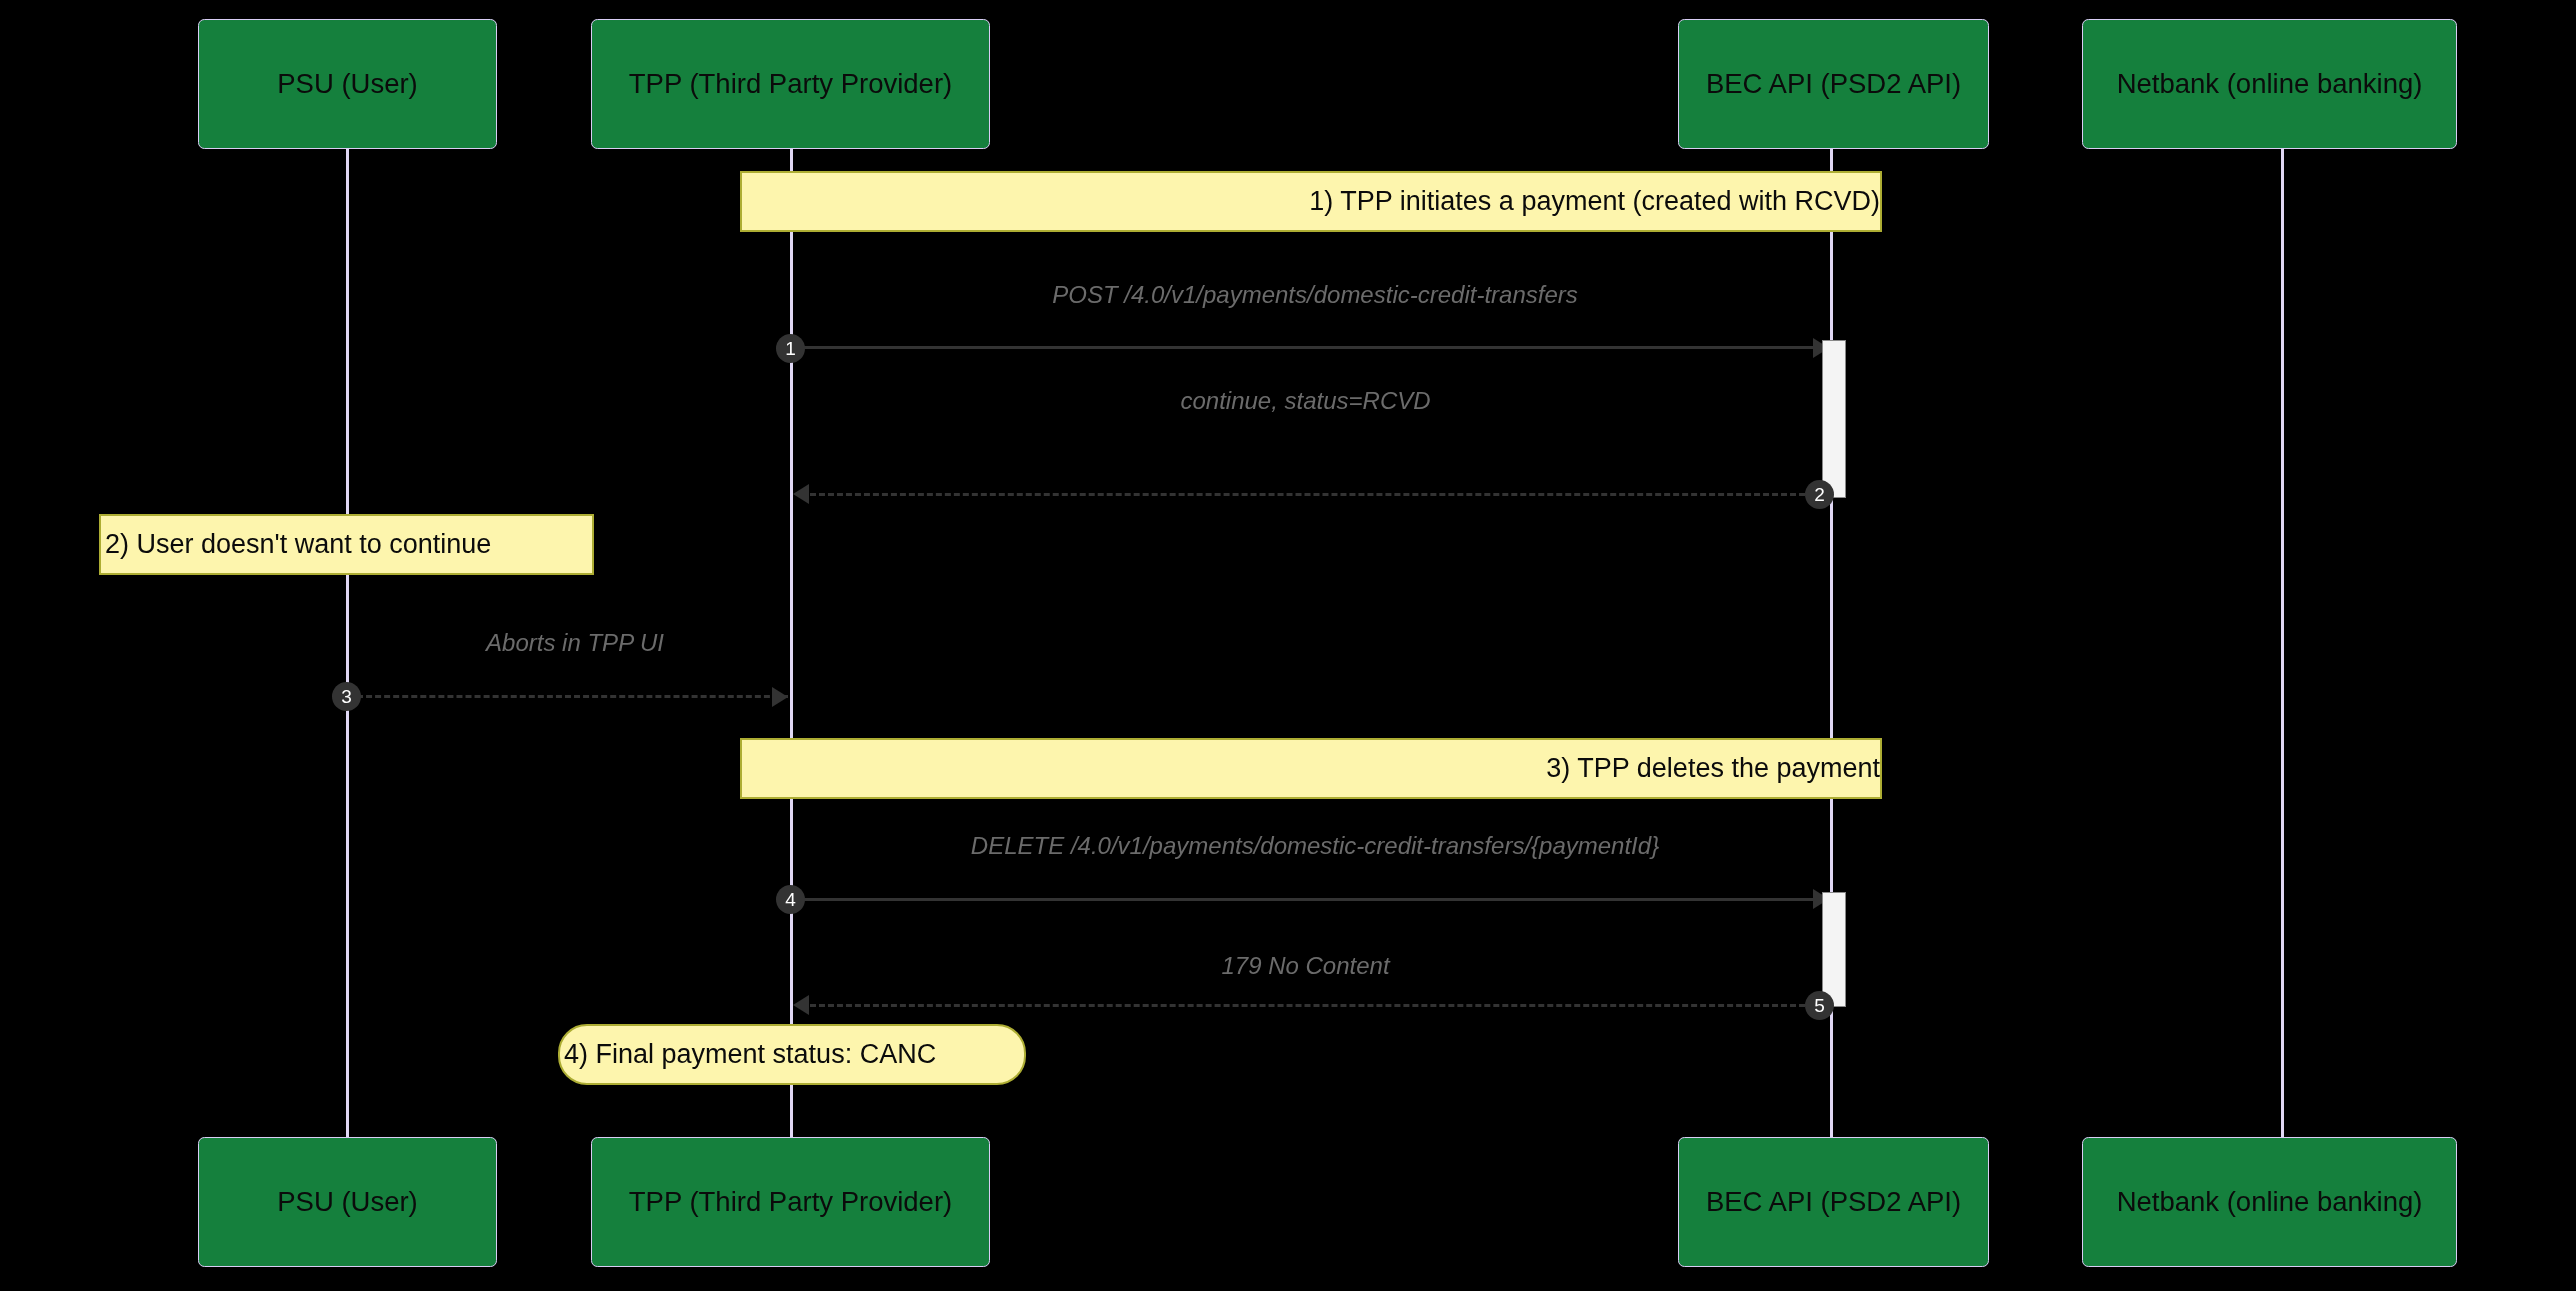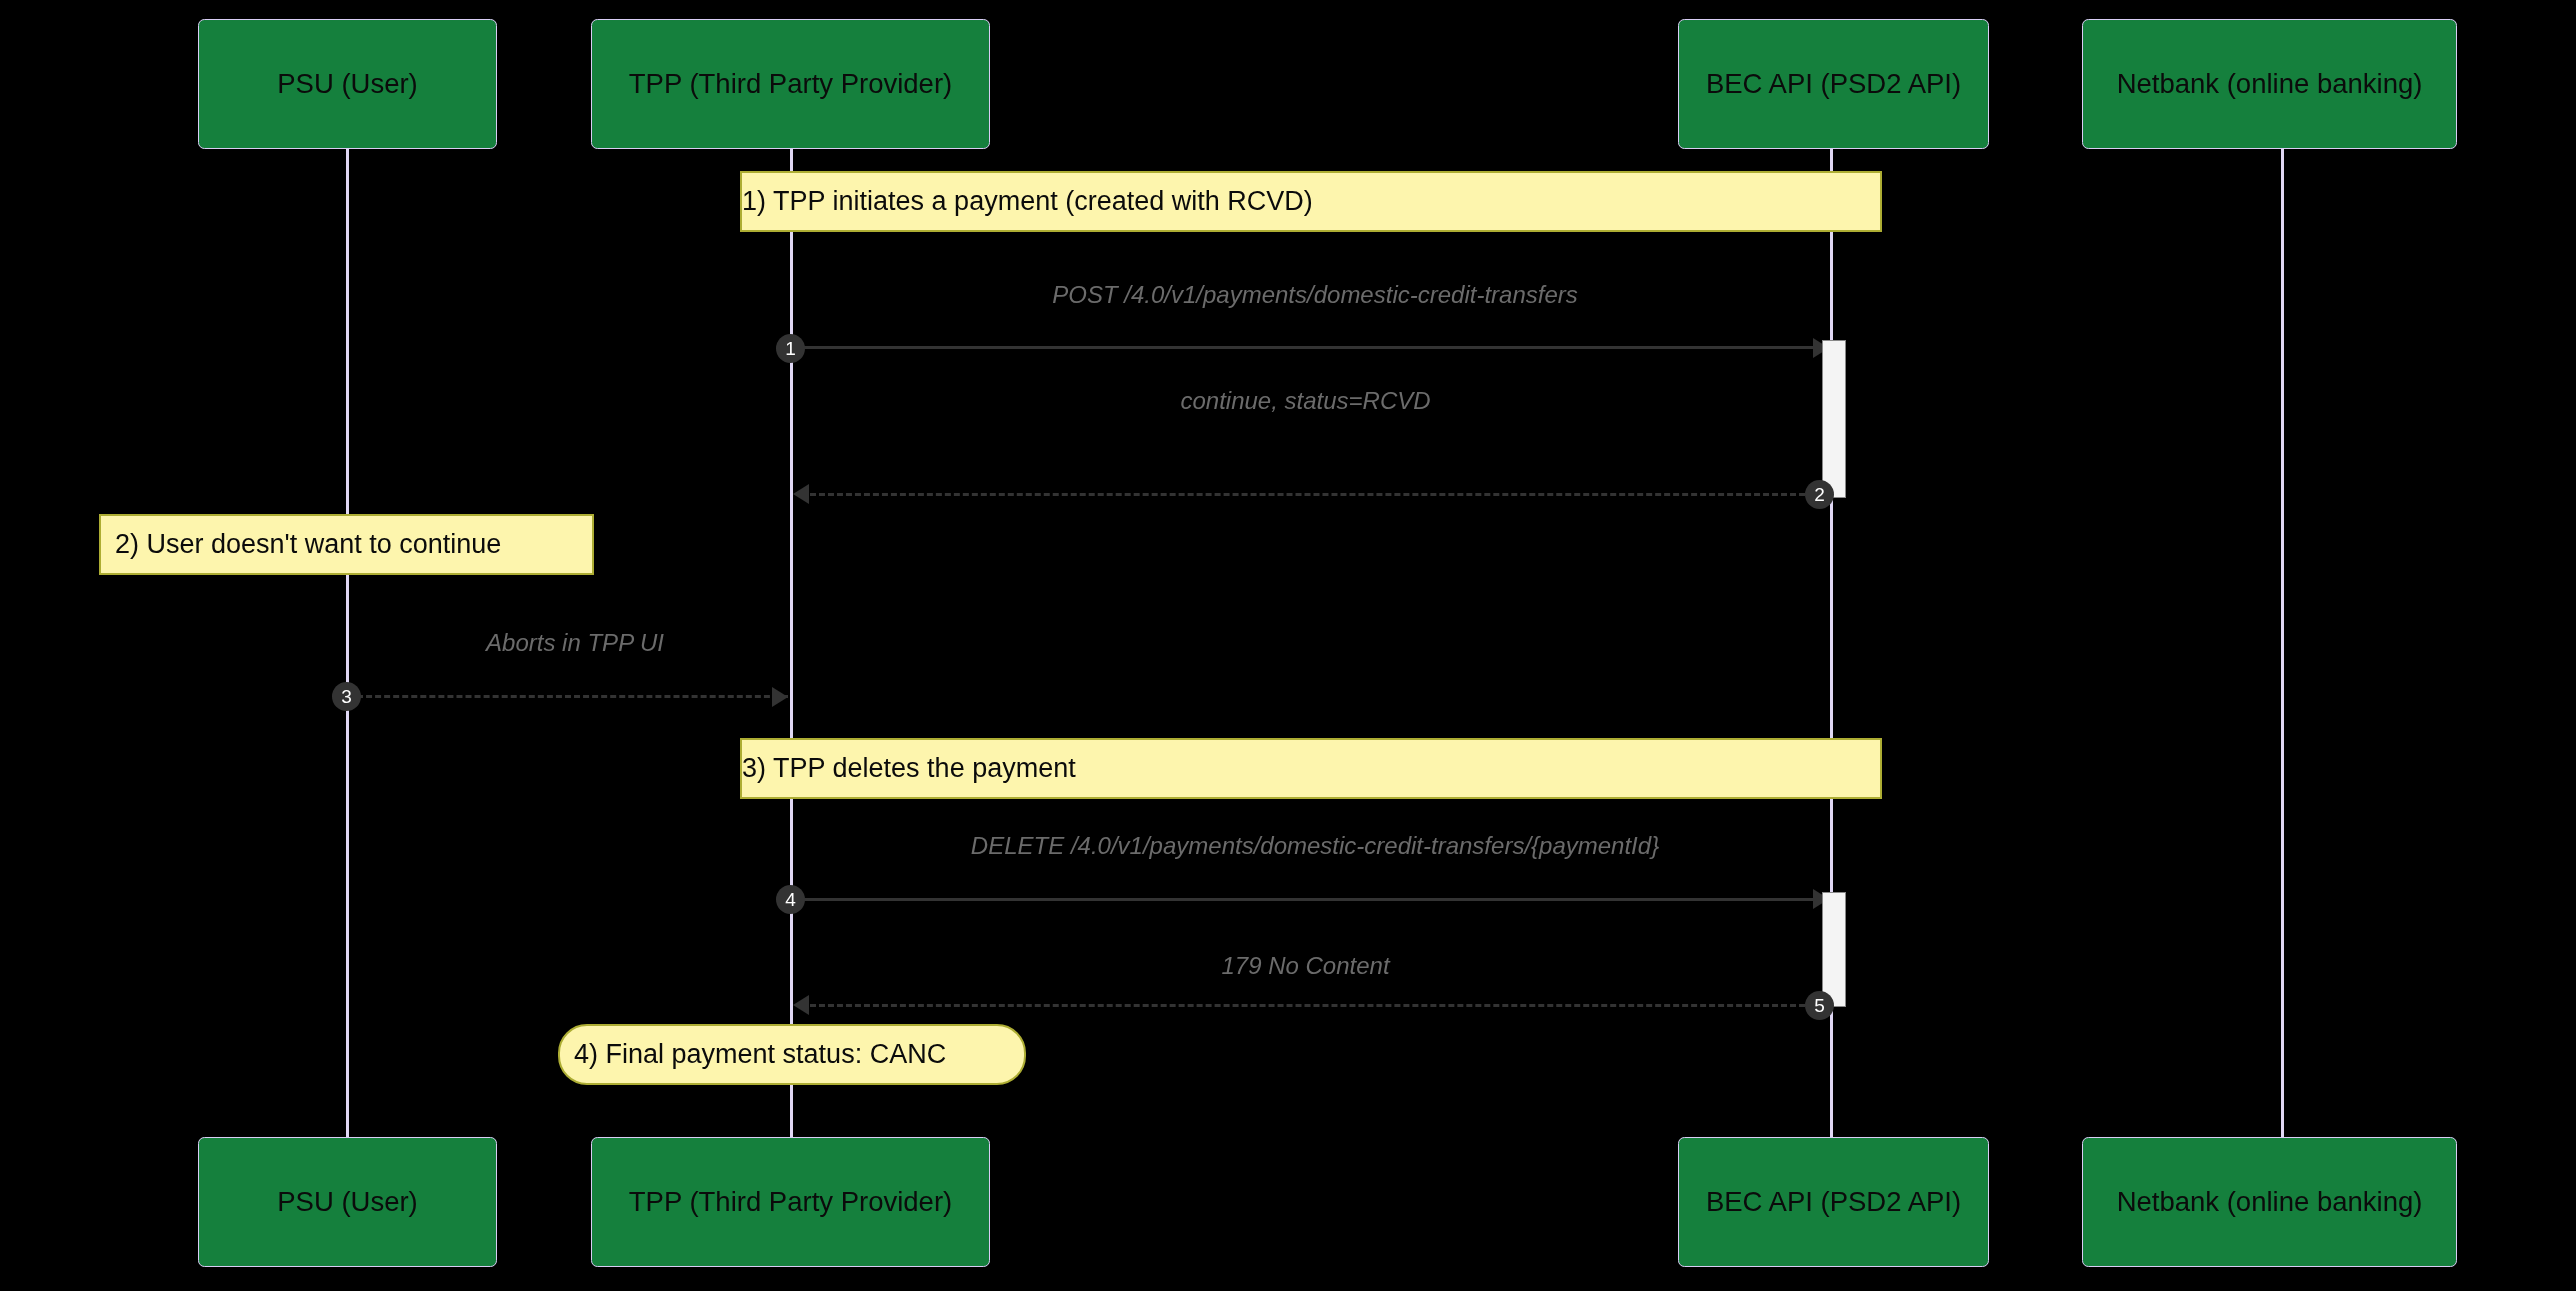--- a/index.html
+++ b/index.html
@@ -51,22 +51,22 @@
     position: absolute;
     background: #fdf5ad;
     border: 2.6px solid #adad33;
     box-sizing: border-box;
     display: flex;
     align-items: center;
     color: #0b0b0b;
     font-size: 27px;
     font-family: "Liberation Sans", sans-serif;
   }
-  .note.center { justify-content: flex-start; }
-  .note.left   { justify-content: flex-start; padding-left: 14px; }
+  .note.center { justify-content: flex-end; }
+  .note.left   { justify-content: flex-start; padding-left: 4px; }
 
   
   .activation {
     position: absolute;
     background: #f4f4f4;
     border: 1.9px solid #888888;
     box-sizing: border-box;
   }
 
   

